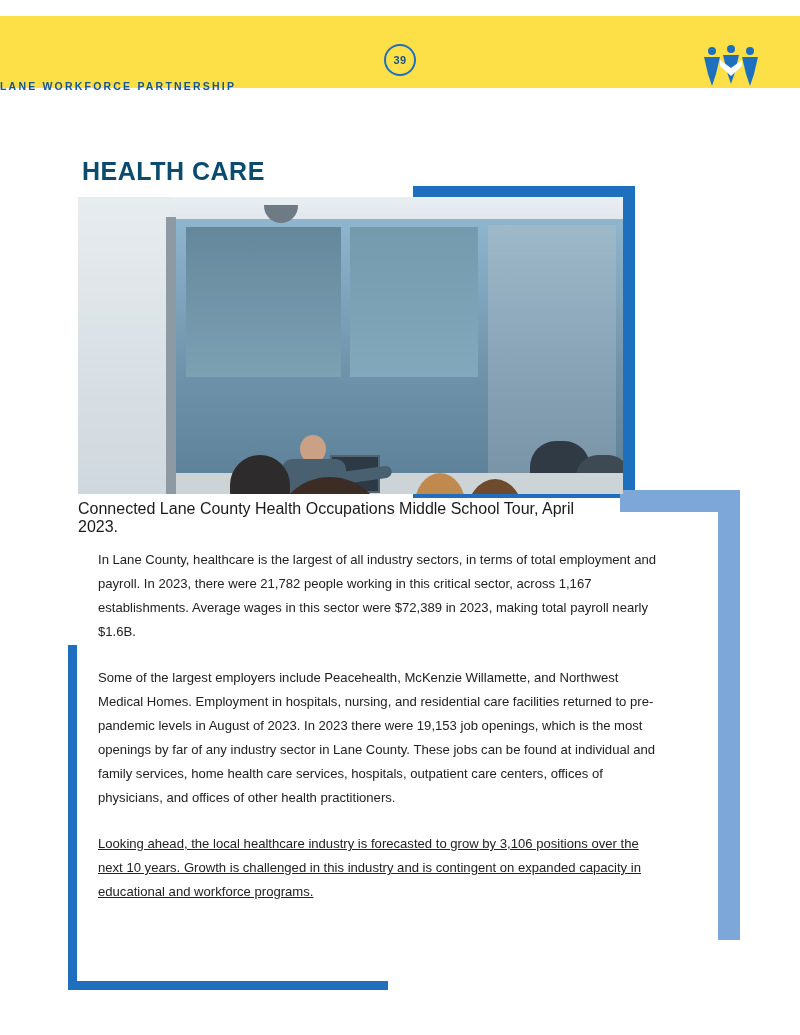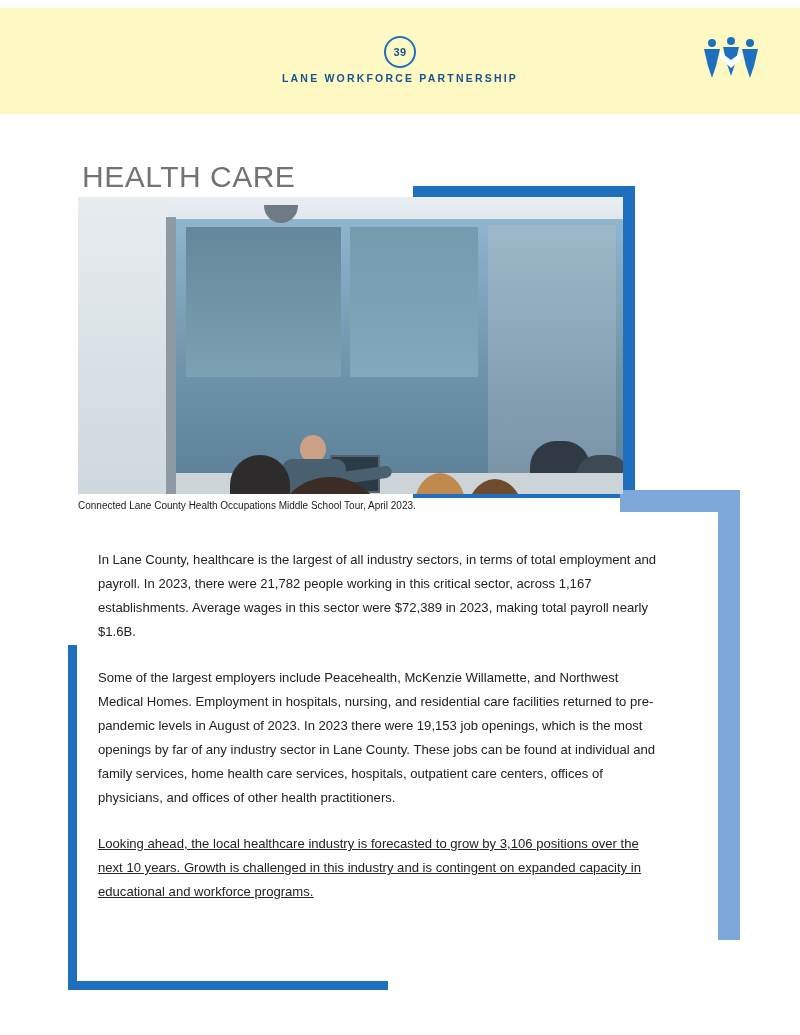--- a/index.html
+++ b/index.html
@@ -11,24 +11,24 @@
     height: 1035px;
     background: #ffffff;
     font-family: "Liberation Sans", sans-serif;
     position: relative;
     overflow: hidden;
   }
 
   
   .header-band {
     position: absolute;
-    top: 8px; left: 0;
+    top: 16px; left: 0;
     width: 800px;
-    height: 106px;
-    background: #fef9c3;
+    height: 72px;
+    background: #fde047;
   }
   .page-badge {
     position: absolute;
     top: 28px;
     left: 50%;
     transform: translateX(-50%);
     width: 28px;
     height: 28px;
     border-radius: 50%;
     border: 2px solid #1f6fbf;
@@ -38,21 +38,21 @@
     display: flex;
     align-items: center;
     justify-content: center;
     letter-spacing: 0.5px;
   }
   .header-title {
     position: absolute;
     top: 64px;
     left: 0;
     width: 800px;
-    text-align: center;
+    text-align: left;
     font-size: 10.5px;
     font-weight: bold;
     letter-spacing: 2.2px;
     color: #17538f;
   }
   .logo {
     position: absolute;
     top: 28px;
     right: 38px;
     width: 62px;
@@ -104,44 +104,44 @@
     height: 9px;
     background: #1f6fbf;
     z-index: 1;
   }
 
   
   .page-heading {
     position: absolute;
     left: 82px;
     top: 140px;
-    font-size: 30px;
-    font-weight: normal;
-    color: #737373;
+    font-size: 25px;
+    font-weight: bold;
+    color: #0c4a6e;
     letter-spacing: 0.5px;
     z-index: 3;
   }
 
   
   .photo {
     position: absolute;
     left: 78px;
     top: 197px;
     width: 545px;
     height: 297px;
     z-index: 4;
     overflow: hidden;
     background: #9fb0bd;
   }
   .photo-caption {
     position: absolute;
     left: 78px;
     top: 500px;
     width: 540px;
-    font-size: 10px;
+    font-size: 16px;
     color: #1a1a1a;
     z-index: 5;
   }
 
   
   .ph { position: absolute; }
   .ceiling {
     left: 0; top: 0; width: 545px; height: 28px;
     background: linear-gradient(180deg,#e9eef2 0%, #dfe6ec 100%);
   }

